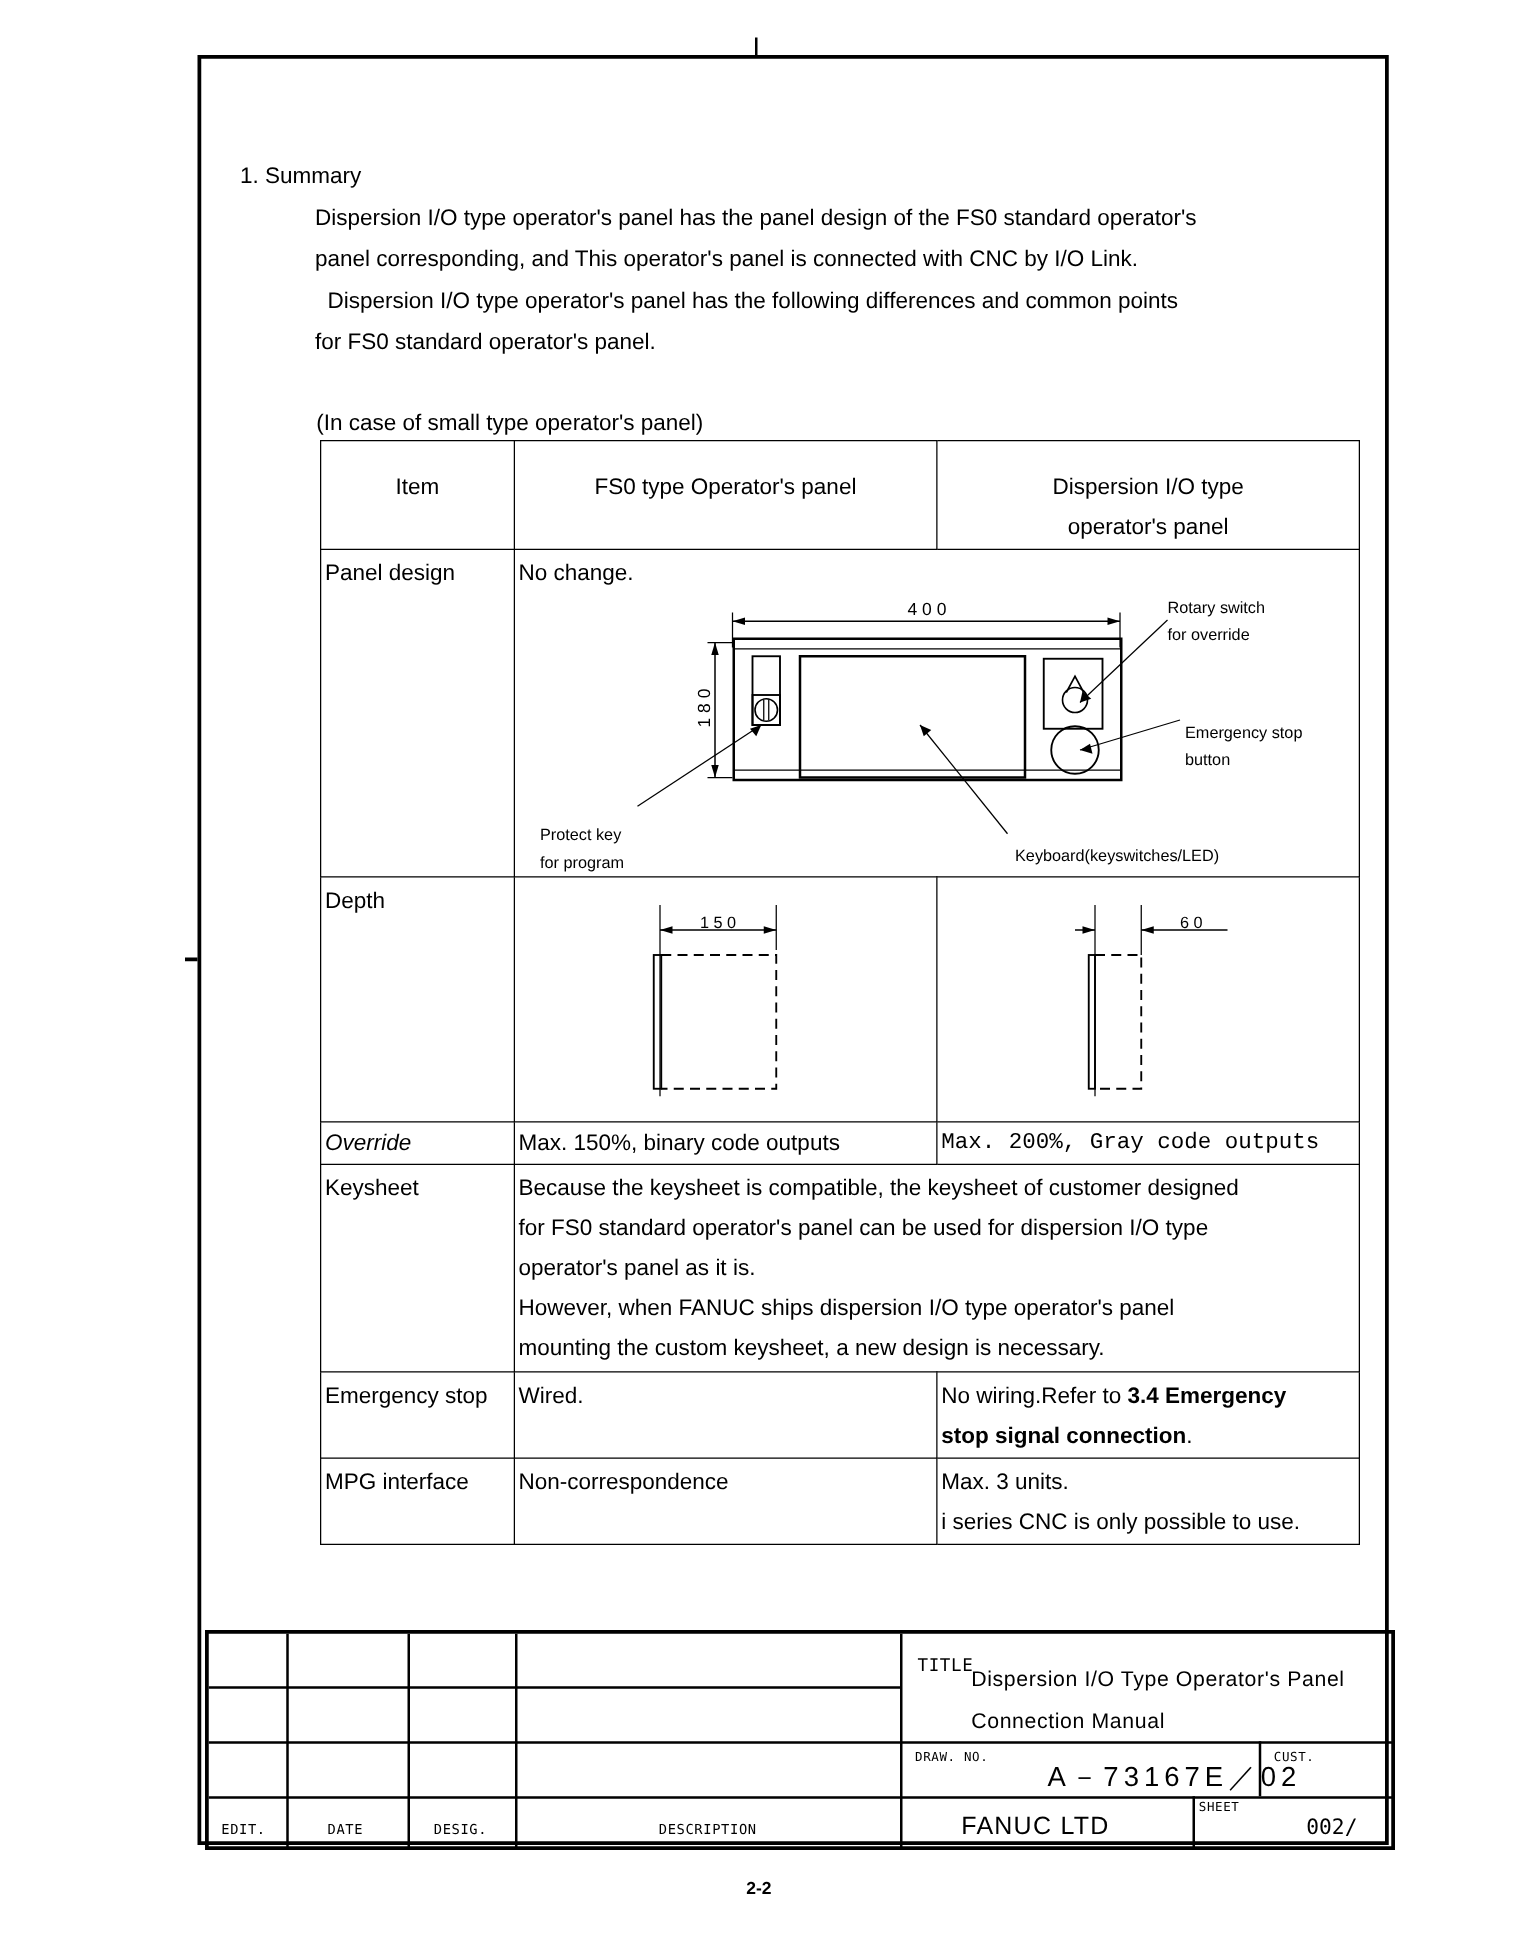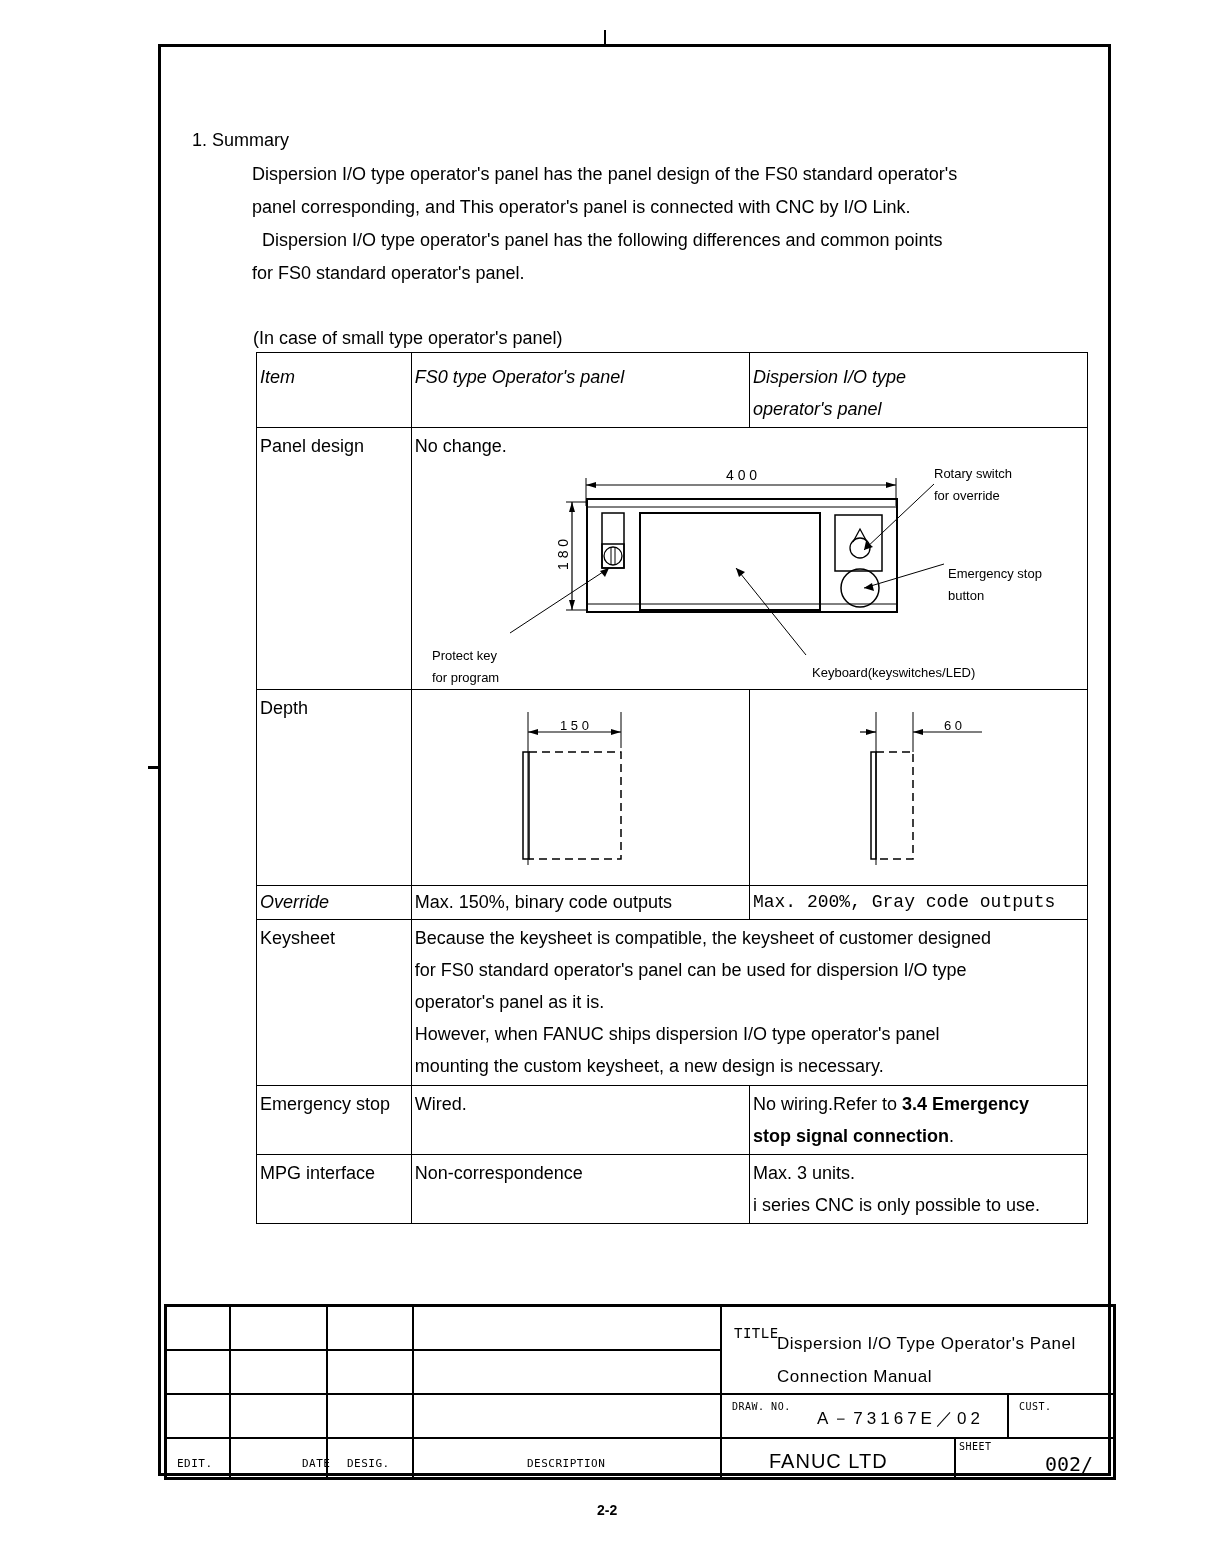--- a/index.html
+++ b/index.html
@@ -10,21 +10,21 @@
            border: 3px solid #000; box-sizing: border-box; }
   .top-tick { position: absolute; left: 604px; top: 30px; width: 2px; height: 14px; background: #000; }
   .left-tick { position: absolute; left: 148px; top: 766px; width: 10px; height: 3px; background: #000; }
   .heading { position: absolute; left: 192px; top: 130px; font-size: 18px; font-weight: normal; }
   .para { position: absolute; left: 252px; font-size: 18px; line-height: 33px; }
   .caption { position: absolute; left: 253px; top: 328px; font-size: 18px; }
 
   table.cmp { position: absolute; left: 256px; top: 352px; border-collapse: collapse; width: 832px;
               font-size: 18px; }
   table.cmp td { border: 1.5px solid #000; vertical-align: top; padding: 2px 3px; line-height: 32px; }
-  table.cmp td.hdr { text-align: left; vertical-align: top; padding-top: 8px; font-style: italic; }
+  table.cmp td.hdr { text-align: center; vertical-align: top; padding-top: 20px; }
   .c1 { width: 148px; }
   .c2 { width: 332px; }
   .c3 { width: 332px; }
   .bold { font-weight: bold; }
 
   .tb { position: absolute; left: 164px; top: 1304px; width: 952px; height: 176px;
         border: 3px solid #000; box-sizing: border-box; }
   .tb-line { position: absolute; background: #000; }
   .tb-small { position: absolute; font-family: "DejaVu Sans Mono", monospace; font-size: 11px; letter-spacing: 0.5px; }
   .tb-title { position: absolute; font-size: 17px; line-height: 33px; letter-spacing: 0.5px; }
@@ -184,30 +184,30 @@
   <div class="tb-line" style="left:159px; top:0; width:2px; height:173px;"></div>
   <div class="tb-line" style="left:245px; top:0; width:2px; height:173px;"></div>
   <div class="tb-line" style="left:553px; top:0; width:2px; height:173px;"></div>
 
   <div class="tb-line" style="left:553px; top:86px; width:396px; height:2px;"></div>
   <div class="tb-line" style="left:553px; top:130px; width:396px; height:2px;"></div>
   <div class="tb-line" style="left:840px; top:86px; width:2px; height:44px;"></div>
   <div class="tb-line" style="left:787px; top:130px; width:2px; height:43px;"></div>
 
   <div class="tb-small" style="left:10px; top:150px;">EDIT.</div>
-  <div class="tb-small" style="left:95px; top:150px;margin-left:40px;">DATE</div>
+  <div class="tb-small" style="left:95px; top:150px;">DATE</div>
   <div class="tb-small" style="left:180px; top:150px;">DESIG.</div>
   <div class="tb-small" style="left:360px; top:150px;">DESCRIPTION</div>
 
   <div class="tb-small" style="left:567px; top:18px; font-size:14px;">TITLE</div>
   <div class="tb-title" style="left:610px; top:20px;">Dispersion I/O Type Operator's Panel</div>
   <div class="tb-title" style="left:610px; top:53px;">Connection Manual</div>
 
   <div class="tb-small" style="left:565px; top:94px; font-size:10px;">DRAW. NO.</div>
-  <div class="abs" style="left:650px; top:100px; font-size:17px; letter-spacing:4px;">A－73167E／02</div>
+  <div class="abs" style="left:671px; top:100px; font-size:22px; letter-spacing:4px;">A－73167E／02</div>
   <div class="tb-small" style="left:852px; top:94px; font-size:10px;">CUST.</div>
 
   <div class="abs" style="left:602px; top:143px; font-size:20px; letter-spacing:1px;">FANUC LTD</div>
   <div class="tb-small" style="left:792px; top:134px; font-size:10px;">SHEET</div>
-  <div class="abs" style="left:878px; top:145px; font-size:20px; font-family:'DejaVu Sans Mono', monospace;">002/</div>
+  <div class="abs" style="left:878px; top:145px; font-size:17px; font-family:'DejaVu Sans Mono', monospace;">002/</div>
 </div>
 
 <div class="pageno">2-2</div>
 
 </body></html>

